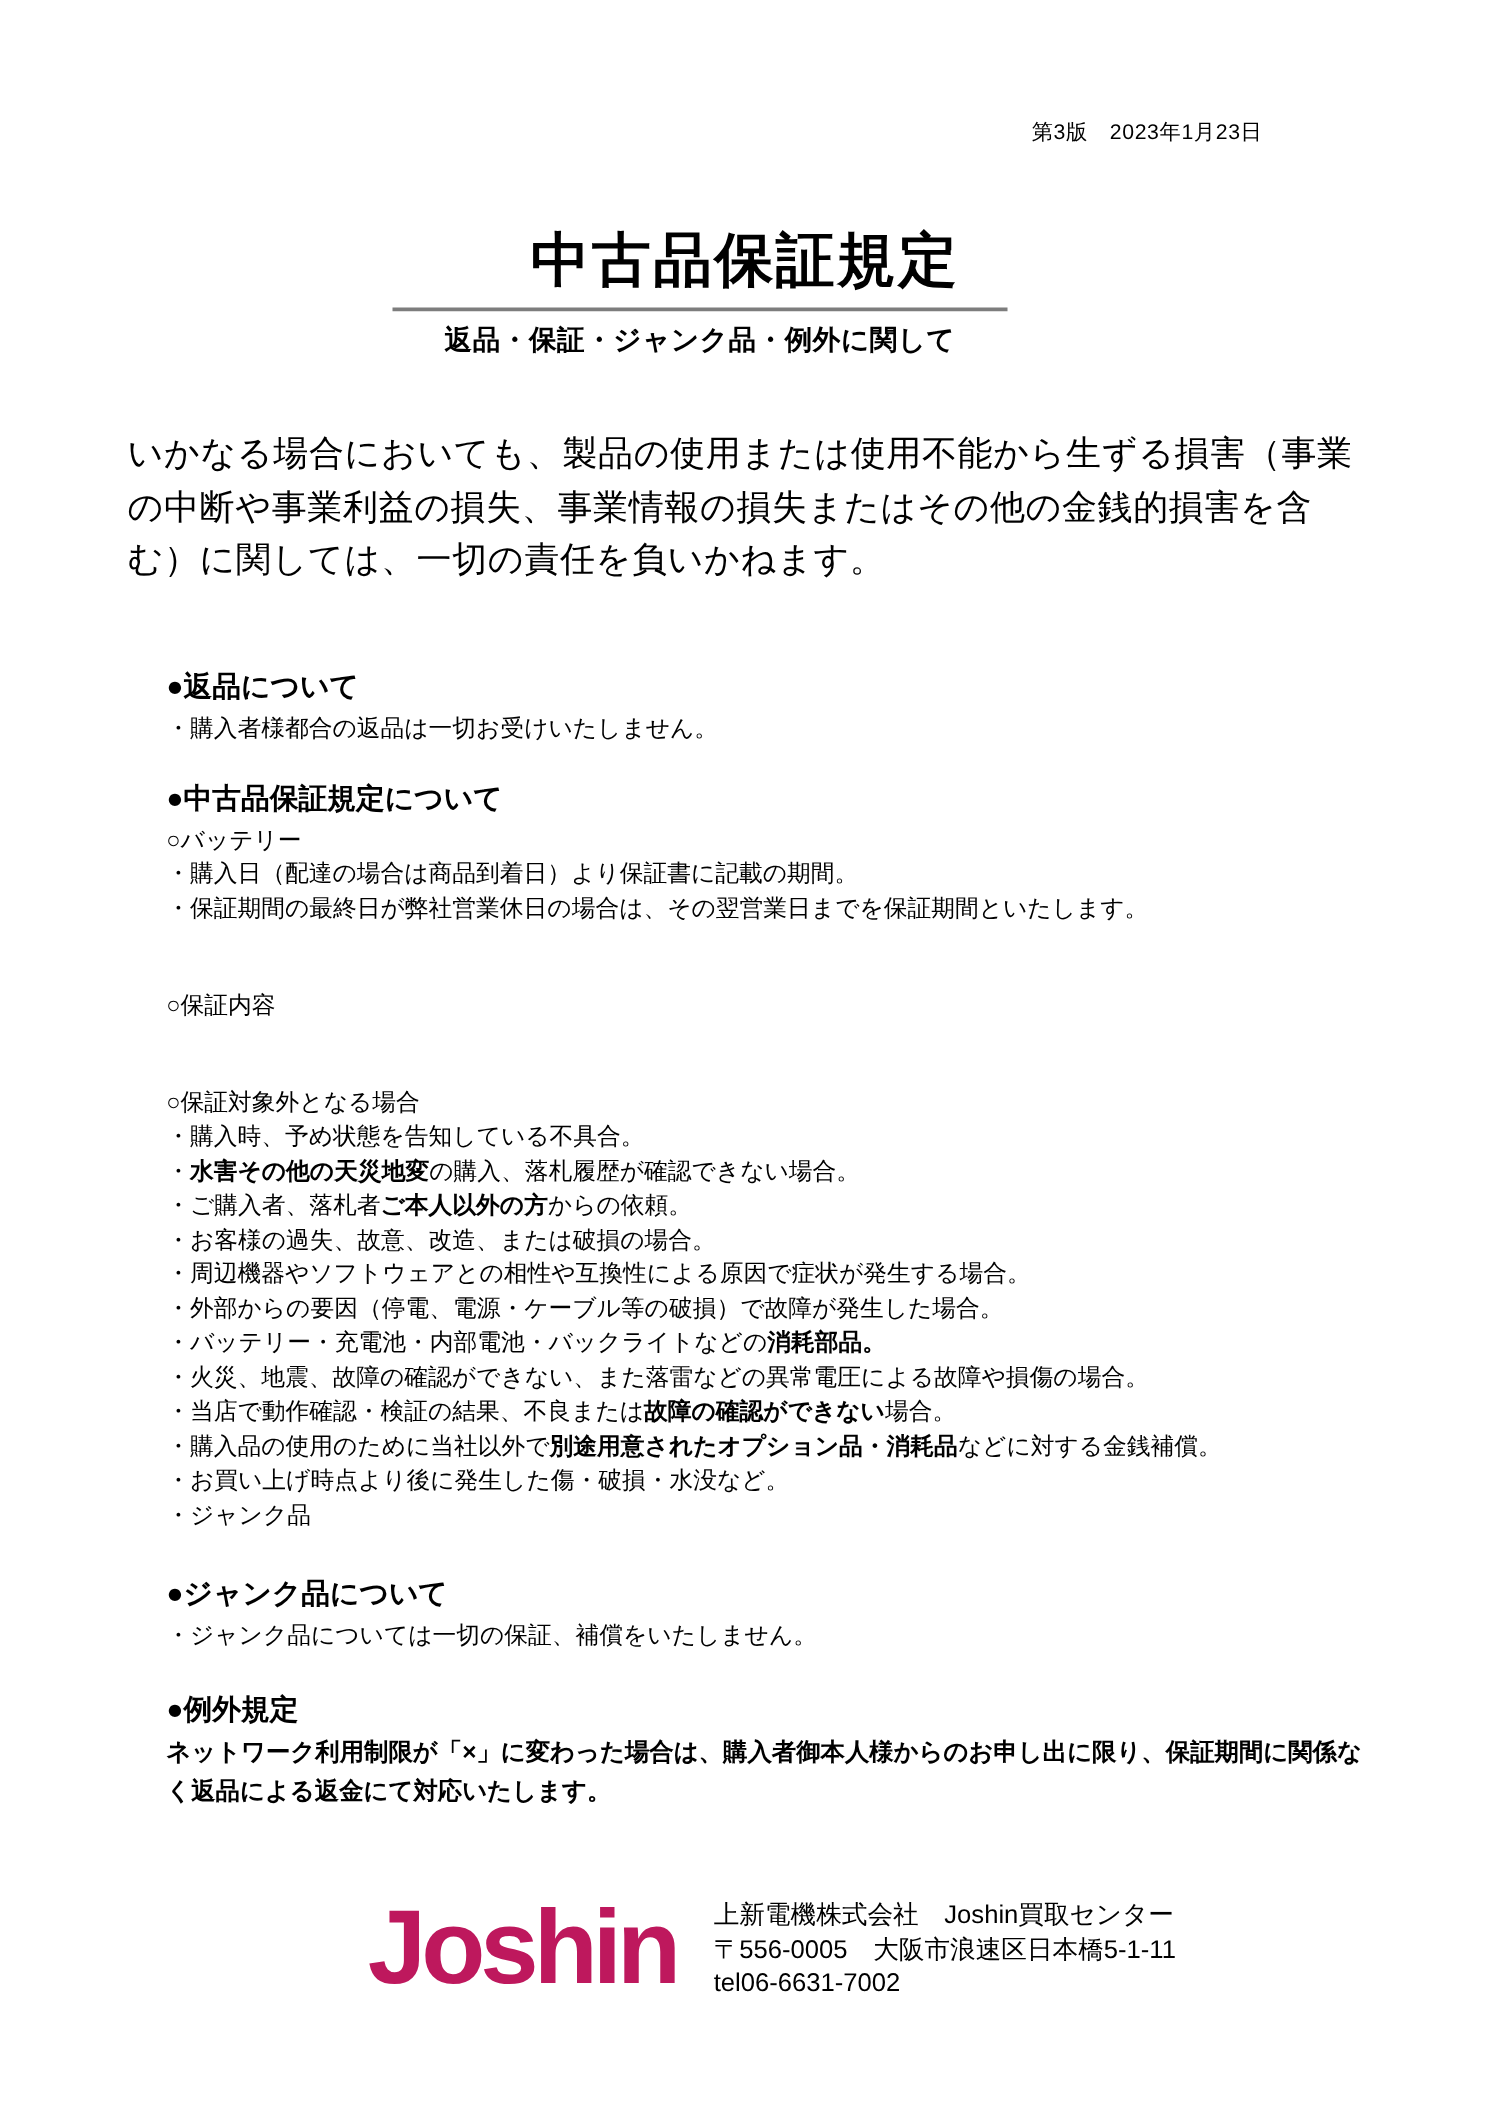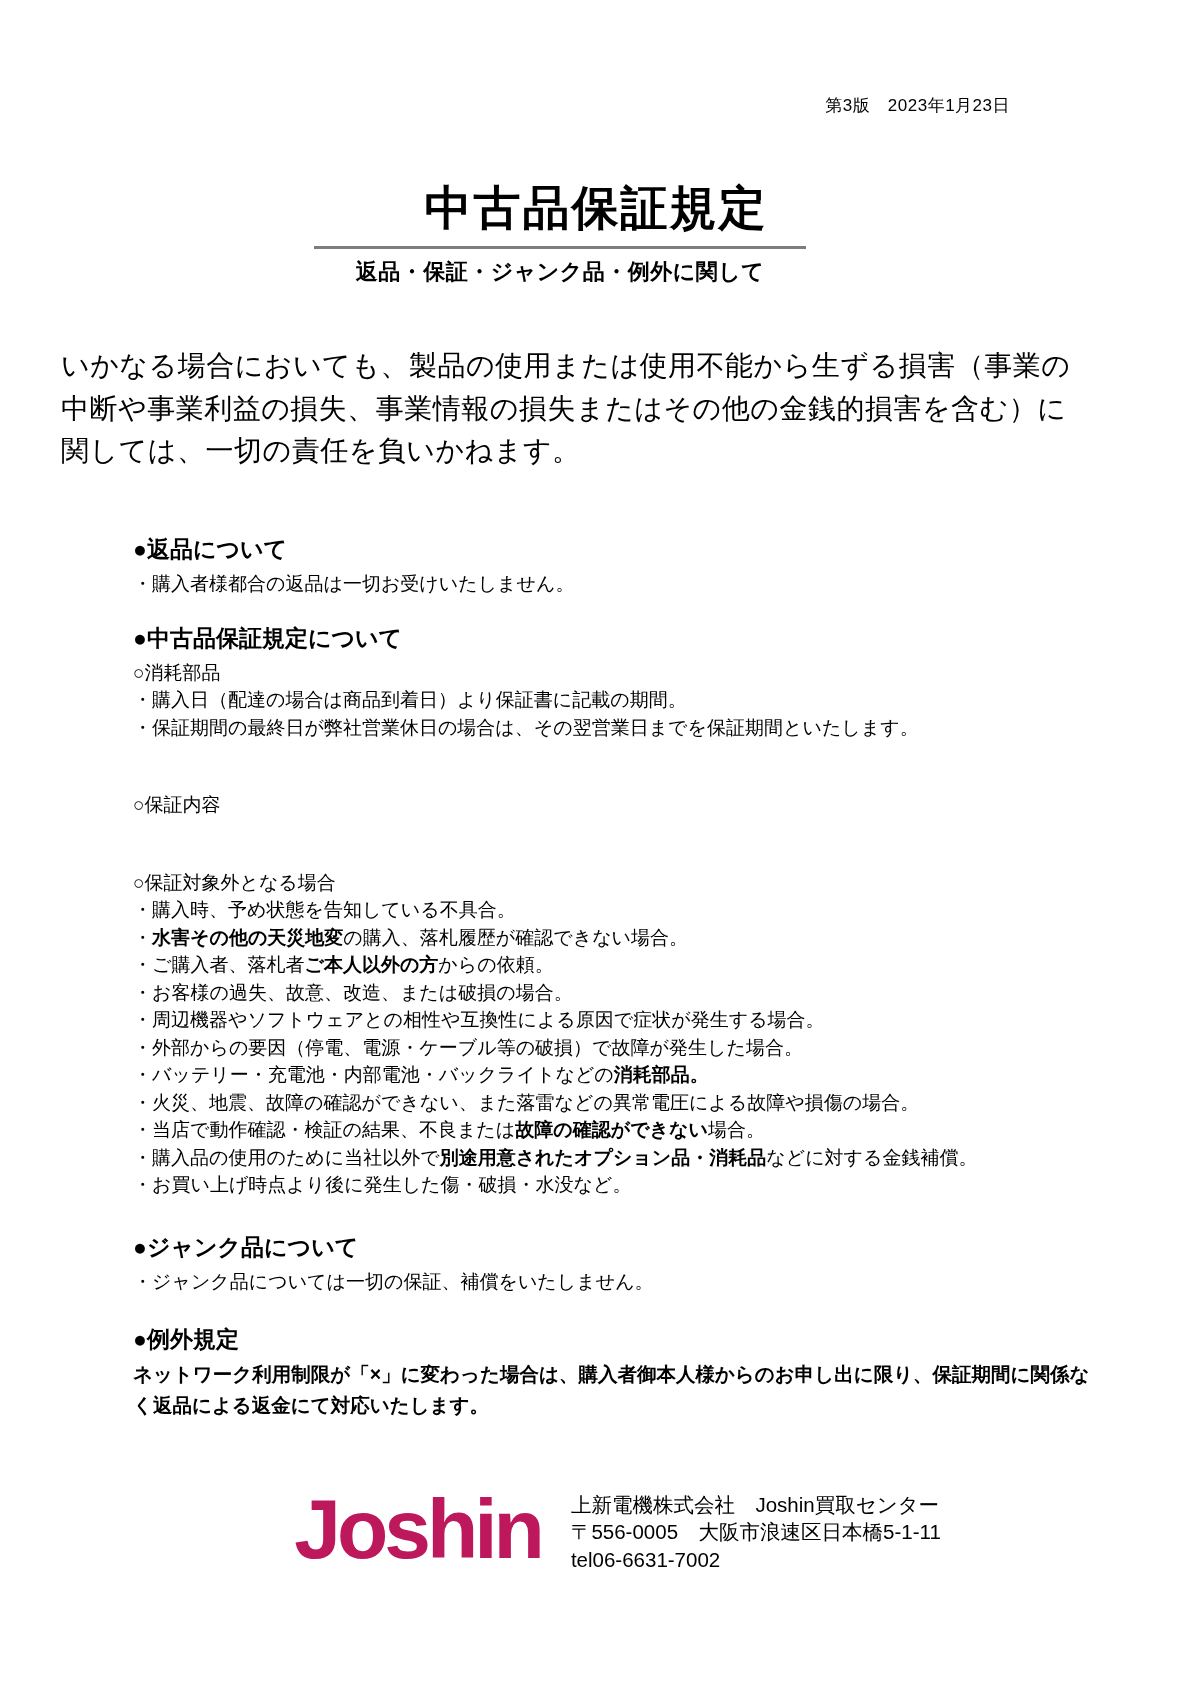--- a/index.html
+++ b/index.html
@@ -20,22 +20,22 @@
   .title-rule {
     width:492px; border:none; border-top:3px solid #7d7d7d;
     margin:6px auto 8px auto; transform:translateX(-36px);
   }
   .subtitle {
     text-align:center; transform:translateX(-36px);
     font-family:"Liberation Serif","DejaVu Serif",serif;
     font-size:22px; font-weight:600; letter-spacing:0.5px;
   }
   .intro {
-    margin:58px 105px 0 61px;
-    font-family:Liberation Sans, sans-serif;
+    margin:58px 105px 0 102px;
+    font-family:Liberation Mono, monospace;
     font-size:28px; line-height:1.52; letter-spacing:0.5px;
   }
   .body { margin:0 90px 0 133px; font-size:19px; }
   h2.sec {
     font-size:23px; font-weight:800; line-height:1.3;
   }
   .sec-returns { margin-top:62px; }
   .sec-warranty { margin-top:27px; }
   .sec-junk { margin-top:34px; }
   .sec-exception { margin-top:30px; }
@@ -74,38 +74,39 @@
 <div class="body">
 
   <section class="sec-returns">
     <h2 class="sec">●返品について</h2>
     <p class="li">・購入者様都合の返品は一切お受けいたしません。</p>
   </section>
 
   <section class="sec-warranty">
     <h2 class="sec">●中古品保証規定について</h2>
 
-    <p class="sub">○消耗部品</p>
+    <p class="sub">○バッテリー</p>
     <p class="li">・購入日（配達の場合は商品到着日）より保証書に記載の期間。</p>
     <p class="li">・保証期間の最終日が弊社営業休日の場合は、その翌営業日までを保証期間といたします。</p>
 
     <p class="sub gap-block">○保証内容</p>
 
     <p class="sub gap-block">○保証対象外となる場合</p>
     <p class="li"><span>・購入時、予め状態を告知している不具合。</span><span class="b"></span><span></span></p>
     <p class="li"><span>・</span><span class="b">水害その他の天災地変</span><span>の購入、落札履歴が確認できない場合。</span></p>
     <p class="li"><span>・ご購入者、落札者</span><span class="b">ご本人以外の方</span><span>からの依頼。</span></p>
     <p class="li"><span>・お客様の過失、故意、改造、または破損の場合。</span><span class="b"></span><span></span></p>
     <p class="li"><span>・周辺機器やソフトウェアとの相性や互換性による原因で症状が発生する場合。</span><span class="b"></span><span></span></p>
     <p class="li"><span>・外部からの要因（停電、電源・ケーブル等の破損）で故障が発生した場合。</span><span class="b"></span><span></span></p>
     <p class="li"><span>・バッテリー・充電池・内部電池・バックライトなどの</span><span class="b">消耗部品。</span><span></span></p>
     <p class="li"><span>・火災、地震、故障の確認ができない、また落雷などの異常電圧による故障や損傷の場合。</span><span class="b"></span><span></span></p>
     <p class="li"><span>・当店で動作確認・検証の結果、不良または</span><span class="b">故障の確認ができない</span><span>場合。</span></p>
     <p class="li"><span>・購入品の使用のために当社以外で</span><span class="b">別途用意されたオプション品・消耗品</span><span>などに対する金銭補償。</span></p>
     <p class="li"><span>・お買い上げ時点より後に発生した傷・破損・水没など。</span><span class="b"></span><span></span></p>
+    <p class="li"><span>・ジャンク品</span><span class="b"></span><span></span></p>
   </section>
 
   <section class="sec-junk">
     <h2 class="sec">●ジャンク品について</h2>
     <p class="li">・ジャンク品については一切の保証、補償をいたしません。</p>
   </section>
 
   <section class="sec-exception">
     <h2 class="sec">●例外規定</h2>
     <p class="bold-para">ネットワーク利用制限が「×」に変わった場合は、購入者御本人様からのお申し出に限り、保証期間に関係なく返品による返金にて対応いたします。</p>

